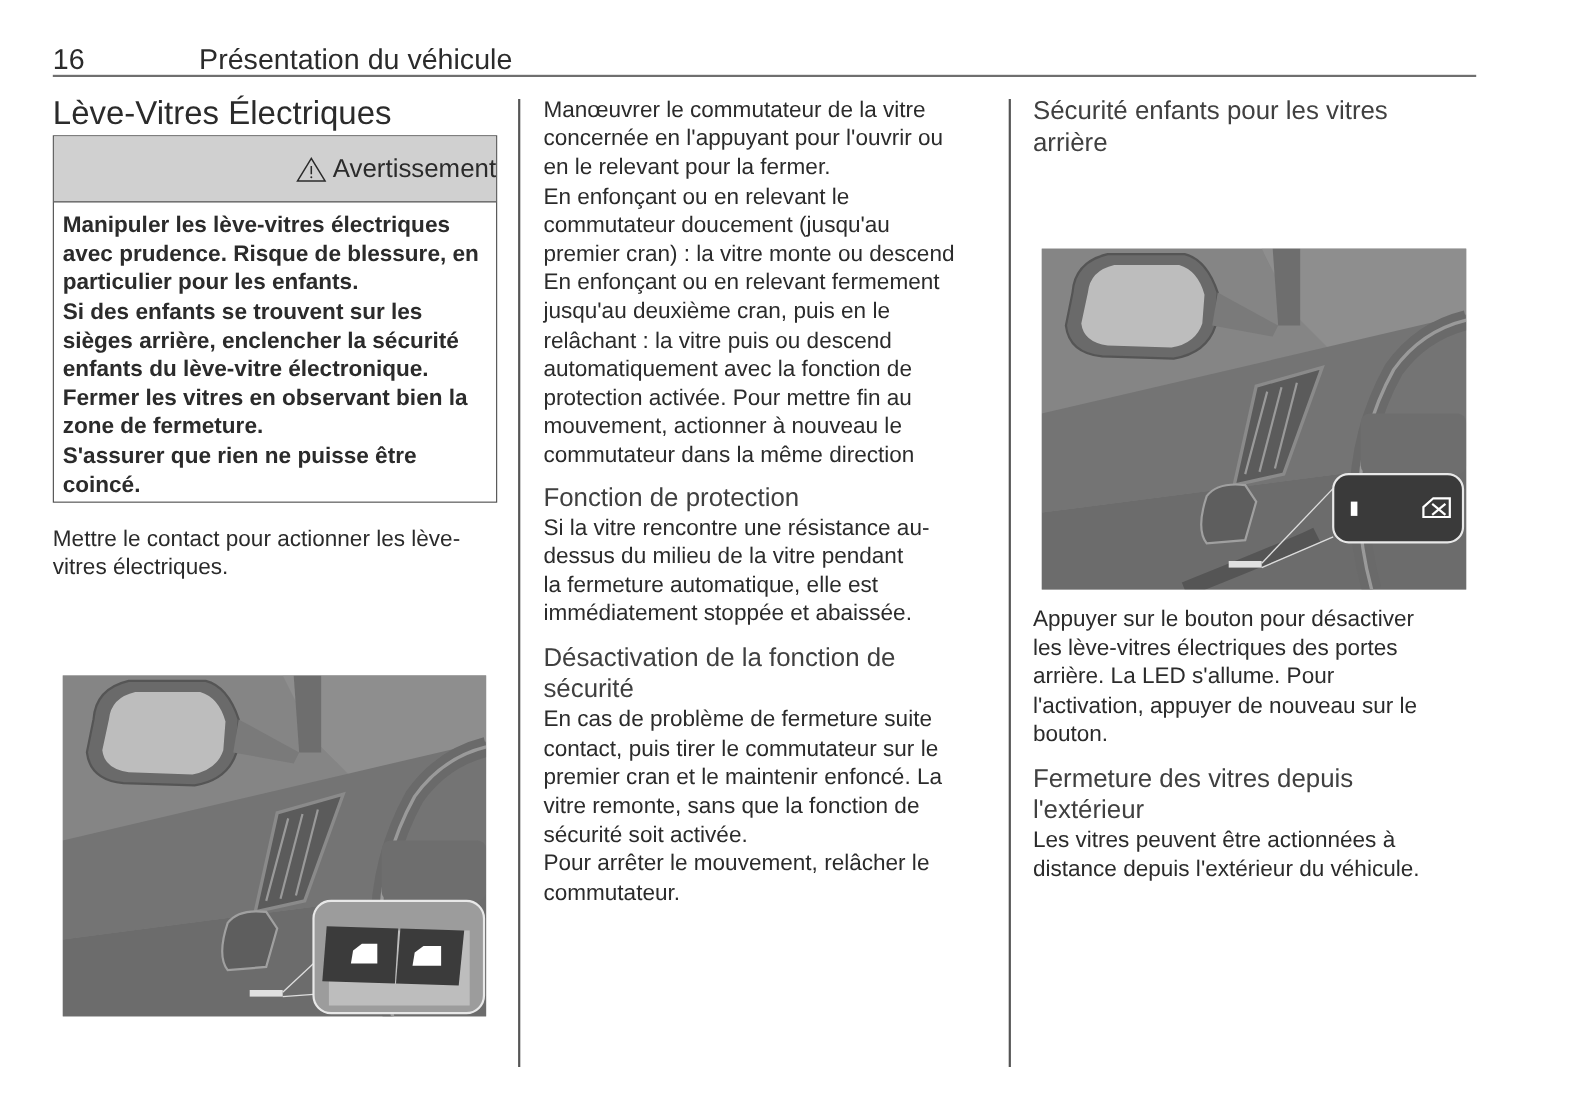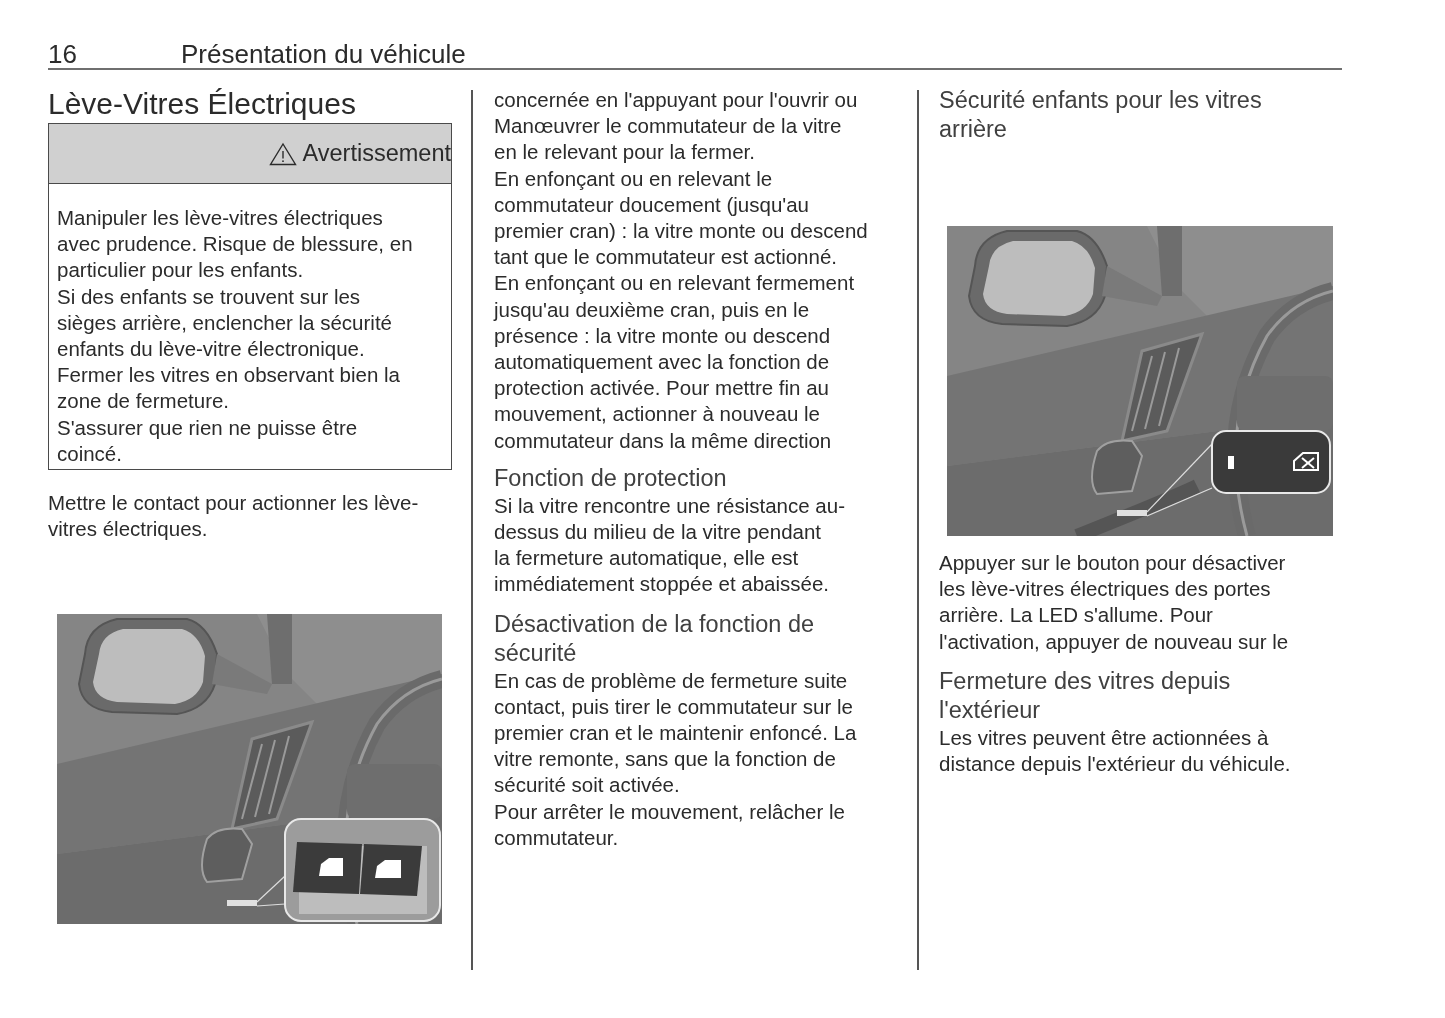--- a/index.html
+++ b/index.html
@@ -19,21 +19,21 @@
   .col2 { left: 494px; width: 410px; }
   .col3 { left: 939px; width: 405px; }
 
   .h1 { font-size: 30px; line-height: 36px; color: #2b2b2b; margin-bottom: 1px; }
   .h2 { font-size: 23.5px; line-height: 29px; color: #404040; }
   .p { font-size: 20.5px; line-height: 26.2px; color: #2b2b2b; }
 
   .warn-box { width: 404px; border: 1.5px solid #4a4a4a; }
   .warn-head { height: 60px; background: #d0d0d0; border-bottom: 1.5px solid #4a4a4a; display: flex; align-items: center; justify-content: flex-end; font-size: 23.5px; color: #2b2b2b; }
   .warn-head svg { margin-right: 6px; }
-  .warn-body { padding: 21px 8px 2px 8px; }
+  .warn-body { padding: 8px 8px 2px 8px; font-weight: bold; }
 
   .illus { position: absolute; background: #7d7d7d; overflow: hidden; }
   .illus1 { left: 57px; top: 614px; width: 385px; height: 310px; }
   .illus2 { left: 947px; top: 226px; width: 386px; height: 310px; }
   .illus svg { display: block; }
 </style>
 </head>
 <body>
 
 <div class="page-header">
@@ -99,30 +99,29 @@
     <polygon points="242,232 370,232 370,300 242,300" fill="#bdbdbd"></polygon>
     <polygon points="240,228 305,230 302,280 236,278" fill="#3b3b3b"></polygon>
     <polygon points="307,230 365,232 360,282 303,280" fill="#3b3b3b"></polygon>
     <path d="M262,262 L264,250 L272,244 L286,244 L286,262 Z" fill="#ffffff"></path>
     <path d="M318,264 L320,252 L328,246 L344,246 L344,264 Z" fill="#ffffff"></path>
   </svg>
 </div>
 
 <div class="col col2">
   <div style="margin-top:1px;">
+    <div class="p">Manœuvrer le commutateur de la vitre</div>
     <div class="p">concernée en l'appuyant pour l'ouvrir ou</div>
-    <div class="p">Manœuvrer le commutateur de la vitre</div>
     <div class="p">en le relevant pour la fermer.</div>
     <div class="p">En enfonçant ou en relevant le</div>
     <div class="p">commutateur doucement (jusqu'au</div>
     <div class="p">premier cran) : la vitre monte ou descend</div>
-    <div class="p">tant que le commutateur est actionné.</div>
     <div class="p">En enfonçant ou en relevant fermement</div>
     <div class="p">jusqu'au deuxième cran, puis en le</div>
-    <div class="p">présence : la vitre monte ou descend</div>
+    <div class="p">relâchant : la vitre puis ou descend</div>
     <div class="p">automatiquement avec la fonction de</div>
     <div class="p">protection activée. Pour mettre fin au</div>
     <div class="p">mouvement, actionner à nouveau le</div>
     <div class="p">commutateur dans la même direction</div>
   </div>
 
   <div style="margin-top:10px;">
     <div class="h2">Fonction de protection</div>
     <div class="p">Si la vitre rencontre une résistance au-</div>
     <div class="p">dessus du milieu de la vitre pendant</div>
@@ -146,20 +145,21 @@
 <div class="col col3">
   <div>
     <div class="h2">Sécurité enfants pour les vitres</div>
     <div class="h2">arrière</div>
   </div>
   <div style="margin-top:406px;">
     <div class="p">Appuyer sur le bouton pour désactiver</div>
     <div class="p">les lève-vitres électriques des portes</div>
     <div class="p">arrière. La LED s'allume. Pour</div>
     <div class="p">l'activation, appuyer de nouveau sur le</div>
+    <div class="p">bouton.</div>
   </div>
   <div style="margin-top:12px;">
     <div class="h2">Fermeture des vitres depuis</div>
     <div class="h2">l'extérieur</div>
     <div class="p">Les vitres peuvent être actionnées à</div>
     <div class="p">distance depuis l'extérieur du véhicule.</div>
   </div>
 </div>
 
 <div class="illus illus2">

